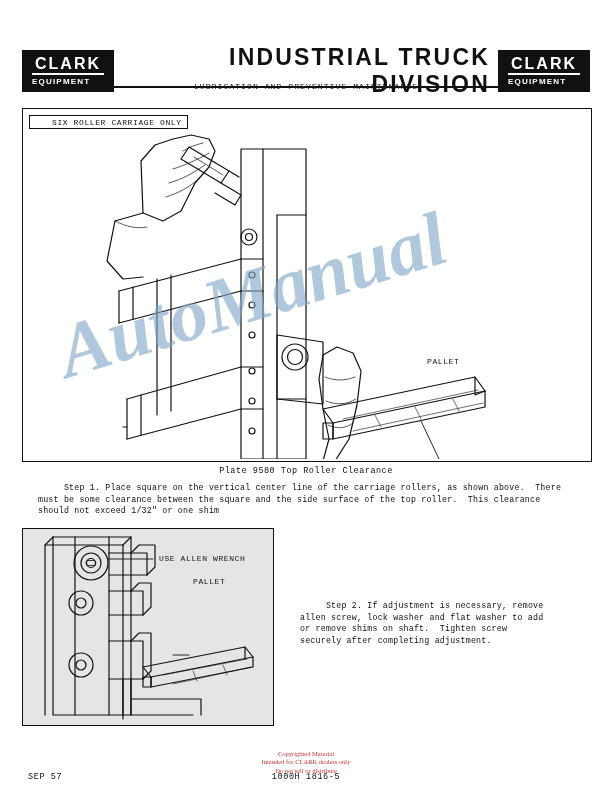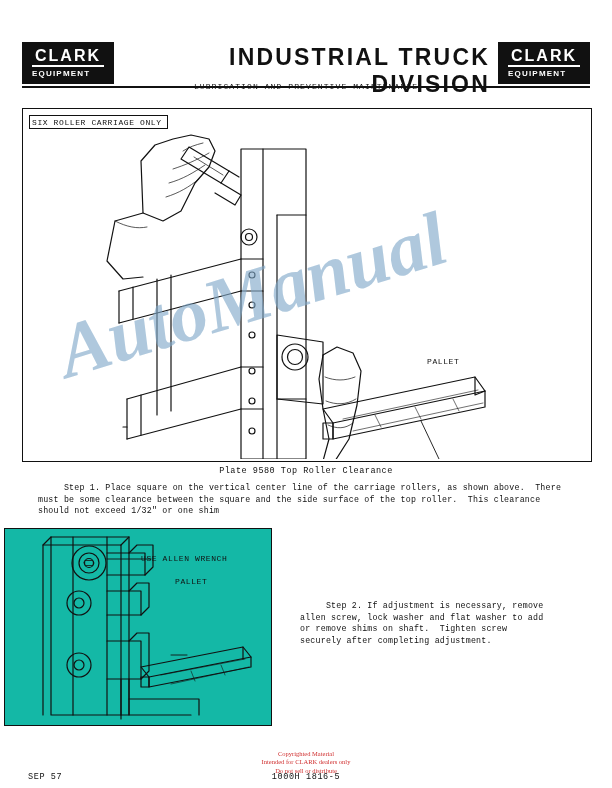--- a/index.html
+++ b/index.html
@@ -20,21 +20,21 @@
   
   .header {
     position: absolute;
     left: 22px;
     top: 38px;
     width: 568px;
     height: 56px;
   }
   .logo {
     position: absolute;
-    top: 4px;
+    top: 12px;
     width: 92px;
     height: 42px;
     background: #111111;
     color: #ffffff;
     display: flex;
     flex-direction: column;
     align-items: center;
     justify-content: center;
     letter-spacing: 1px;
   }
@@ -95,21 +95,21 @@
     height: 352px;
     border: 1px solid #111111;
     background: #ffffff;
     overflow: hidden;
   }
   .tag-box {
     position: absolute;
     left: 6px;
     top: 6px;
     border: 1px solid #111111;
-    padding: 2px 5px 1px 2px;
+    padding: 2px 5px 1px 22px;
     font-size: 8px;
     font-family: "Liberation Mono", monospace;
     letter-spacing: 0.6px;
     background: #ffffff;
     z-index: 5;
   }
   .plate-cap {
     position: absolute;
     text-align: center;
     font-size: 8.5px;
@@ -134,28 +134,27 @@
   }
   #step2 {
     left: 300px;
     top: 600px;
     width: 278px;
   }
 
   
   .fig2 {
     position: absolute;
-    left: 4px;
+    left: 22px;
     top: 528px;
     width: 250px;
     height: 196px;
     border: 1px solid #111111;
-    background: #14b8a6;
+    background: #e5e5e5;
     overflow: hidden;
-    padding-left: 16px;
   }
 
   
   .watermark {
     position: absolute;
     left: 60px;
     top: 270px;
     width: 500px;
     height: 200px;
     pointer-events: none;

